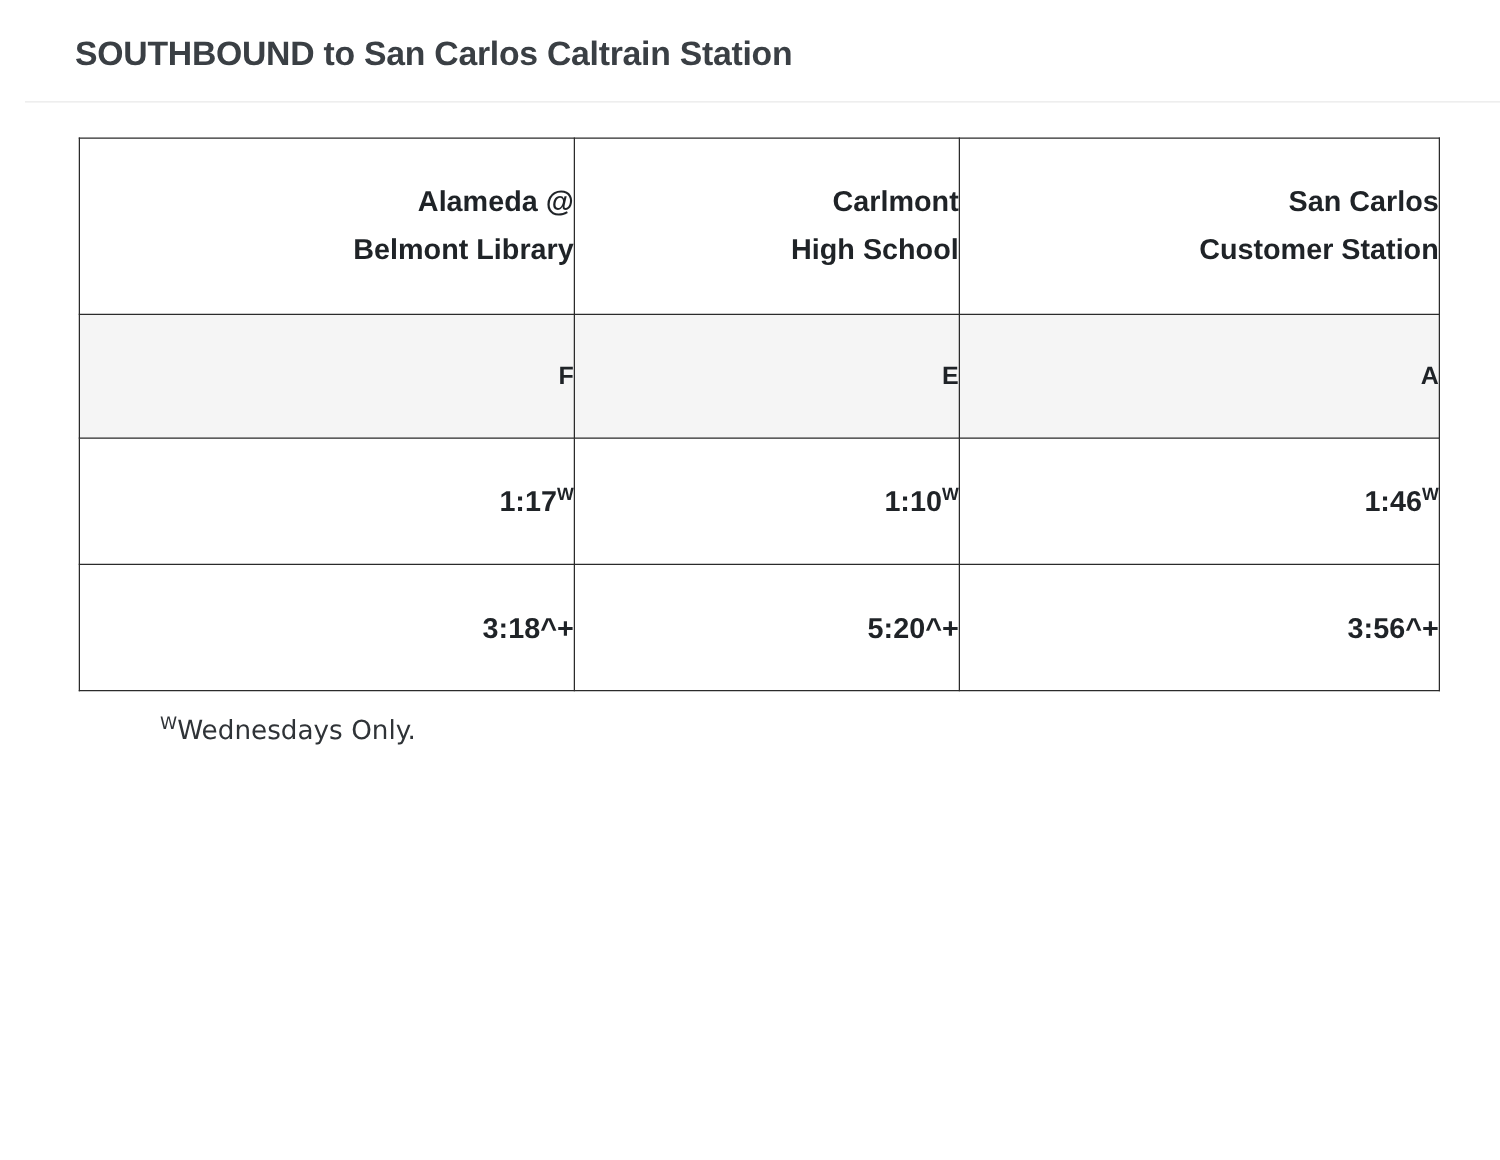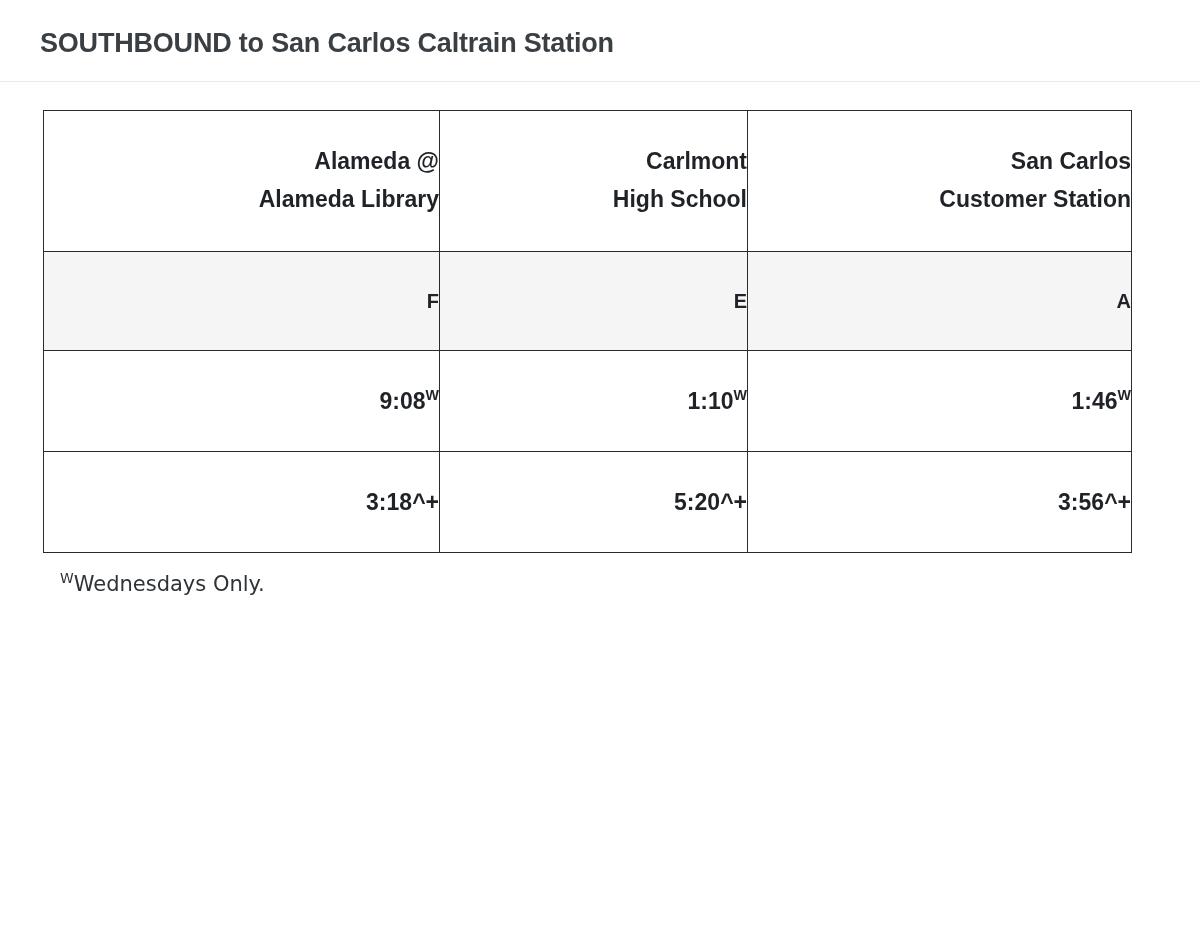--- a/index.html
+++ b/index.html
@@ -12,20 +12,21 @@
     height: 928px;
     font-family: "Liberation Sans", sans-serif;
     color: #2f3337;
     overflow: hidden;
   }
   .page {
     width: 1200px;
     height: 928px;
     position: relative;
     box-sizing: border-box;
+    padding-left: 20px;
   }
   .header {
     padding: 28px 40px 22px 40px;
     border-bottom: 1px solid #e9e9e9;
   }
   .header-title {
     font-size: 27px;
     font-weight: bold;
     color: #3a3f44;
     letter-spacing: -0.2px;
@@ -65,20 +66,21 @@
     font-size: 0.62em;
     vertical-align: super;
     line-height: 0;
   }
   .footnotes {
     padding: 12px 40px 0 60px;
     font-size: 21px;
     color: #2f3337;
     line-height: 1.85;
     font-family: "DejaVu Sans", sans-serif;
+    margin-left: 48px;
   }
   .footnotes .fn sup {
     font-size: 0.66em;
   }
   .notes {
     padding: 40px 40px 0 60px;
     font-size: 21px;
     color: #2f3337;
     line-height: 1.85;
     font-family: "DejaVu Sans", sans-serif;
@@ -100,41 +102,41 @@
     <table class="schedule">
       <colgroup>
         <col class="col-1">
         <col class="col-2">
         <col class="col-3">
       </colgroup>
       <thead>
         <tr>
           <th class="stop-head">
             <div>Alameda @</div>
-            <div>Alameda Library</div>
+            <div>Belmont Library</div>
           </th>
           <th class="stop-head">
             <div>Carlmont</div>
             <div>High School</div>
           </th>
           <th class="stop-head">
             <div>San Carlos</div>
             <div>Customer Station</div>
           </th>
         </tr>
       </thead>
       <tbody>
         <tr class="zone-row">
           <td>F</td>
           <td>E</td>
           <td>A</td>
         </tr>
 
         <tr class="time-row">
-          <td><span>9:08</span><sup>W</sup></td>
+          <td><span>1:17</span><sup>W</sup></td>
           <td><span>1:10</span><sup>W</sup></td>
           <td><span>1:46</span><sup>W</sup></td>
         </tr>
 
         <tr class="time-row">
           <td><span>3:18</span><span>^+</span></td>
           <td><span>5:20</span><span>^+</span></td>
           <td><span>3:56</span><span>^+</span></td>
         </tr>
 

